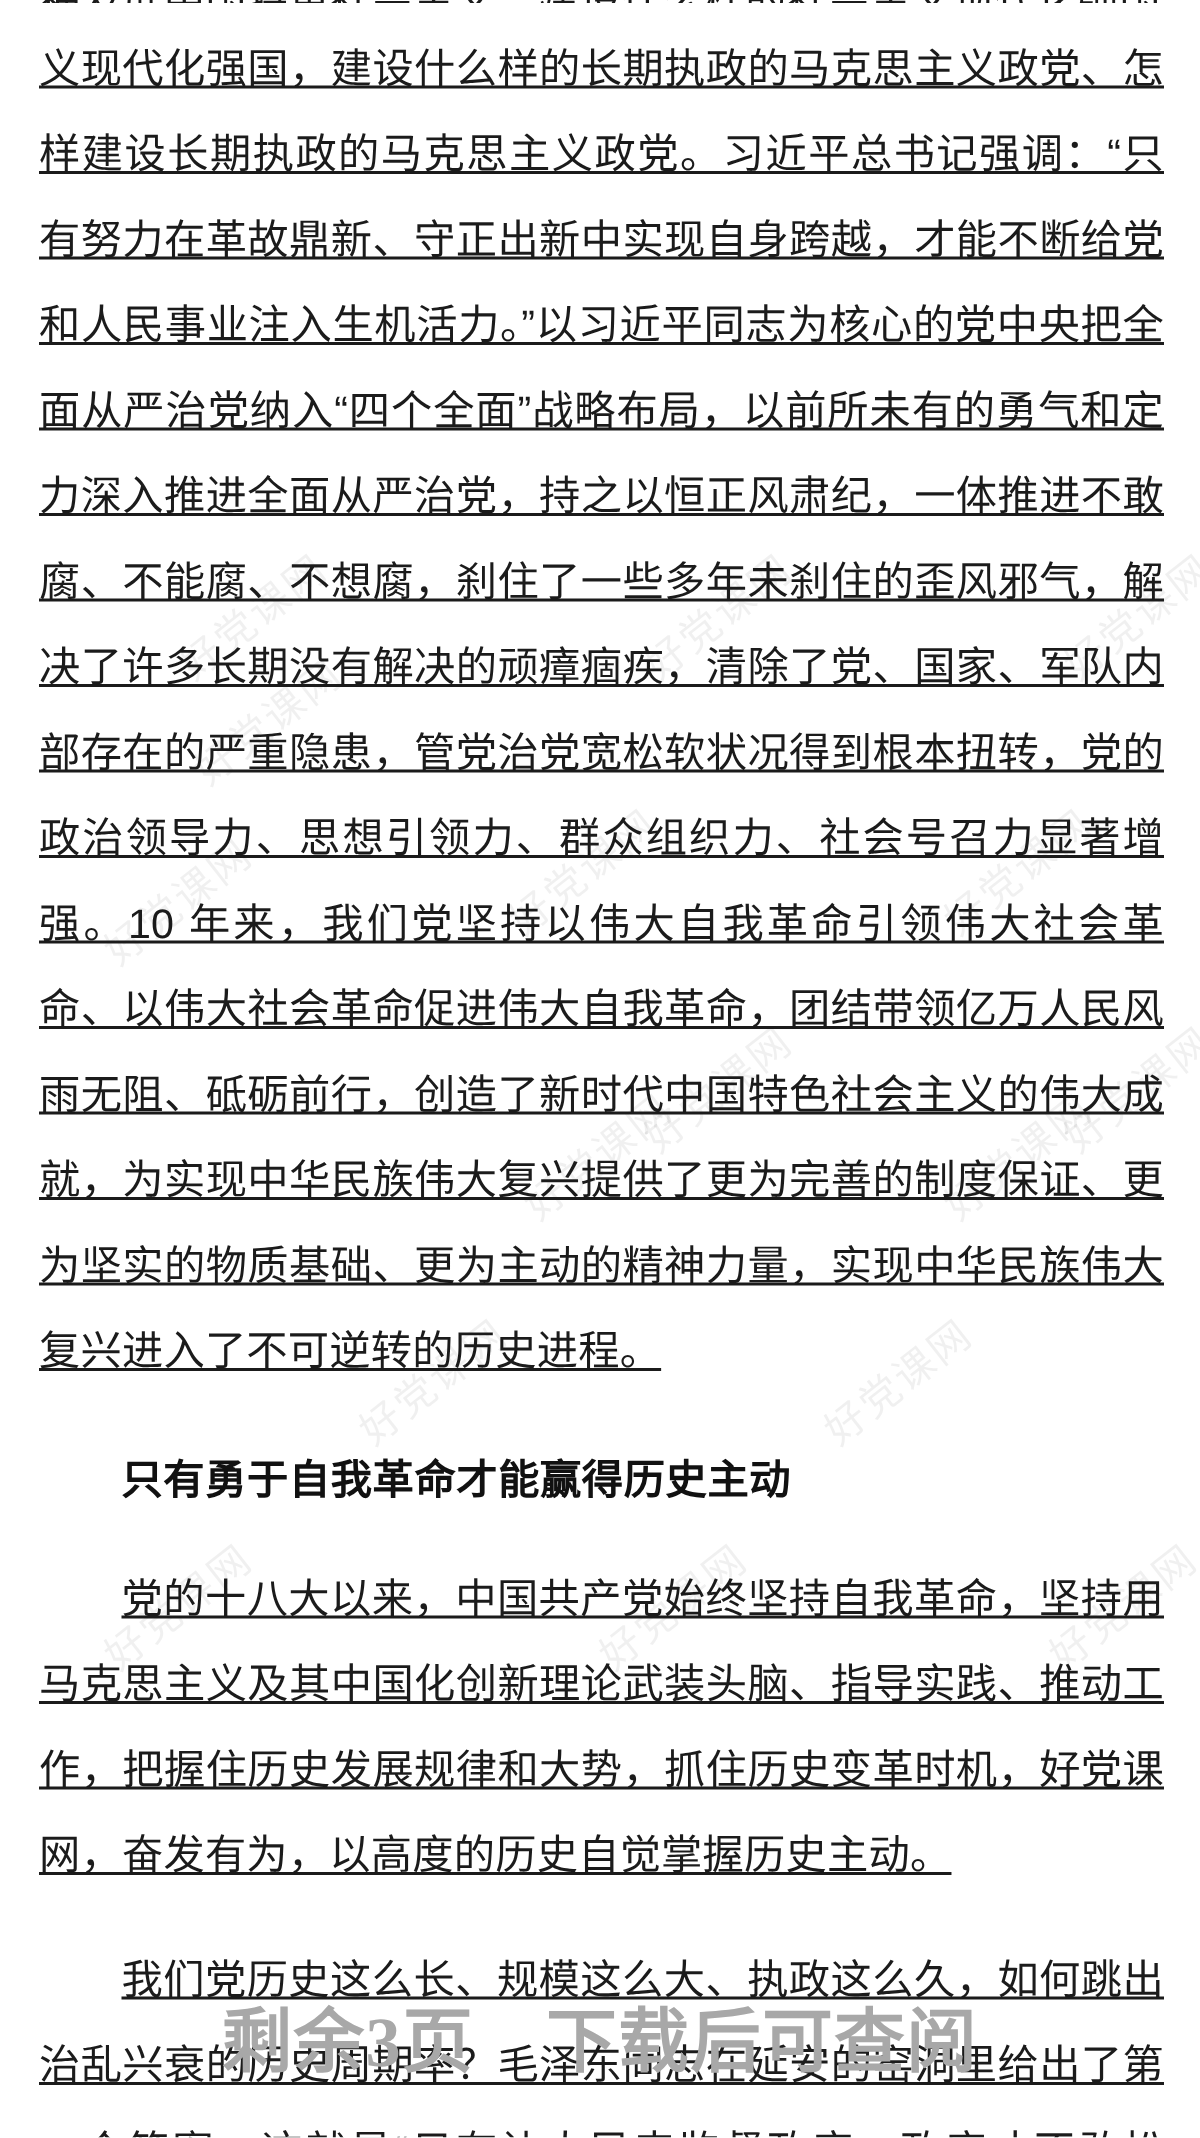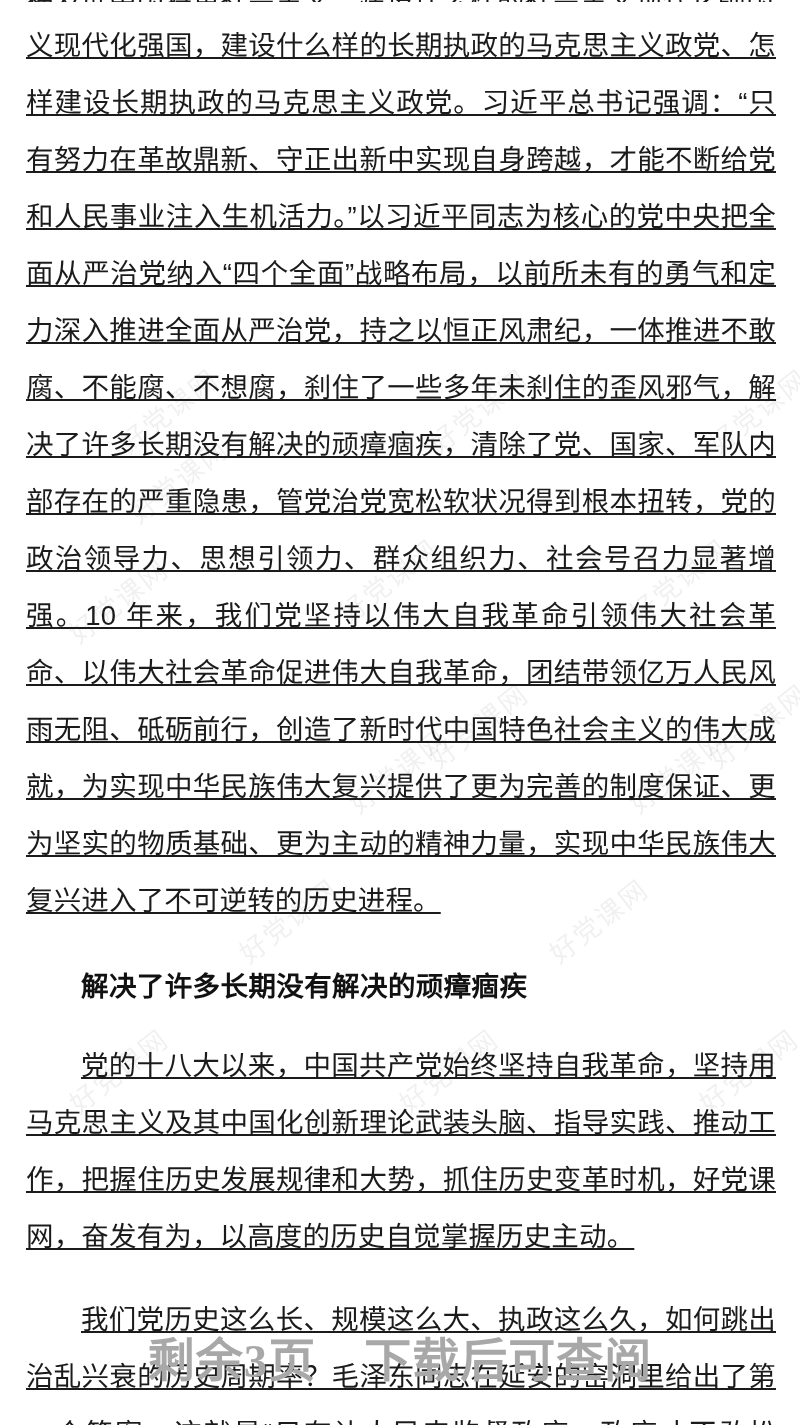--- a/index.html
+++ b/index.html
@@ -138,21 +138,21 @@
   </div>
 
   <div class="content">
 
     <div class="clipped-line">福发展中国特色社会主义，建设什么样的社会主义现代化强国、怎样建设社会主</div>
 
     <p class="body-text continued">义现代化强国，建设什么样的长期执政的马克思主义政党、怎样建设长期执政的马克思主义政党。习近平总书记强调：“只有努力在革故鼎新、守正出新中实现自身跨越，才能不断给党和人民事业注入生机活力。”以习近平同志为核心的党中央把全面从严治党纳入“四个全面”战略布局，以前所未有的勇气和定力深入推进全面从严治党，持之以恒正风肃纪，一体推进不敢腐、不能腐、不想腐，刹住了一些多年未刹住的歪风邪气，解决了许多长期没有解决的顽瘴痼疾，清除了党、国家、军队内部存在的严重隐患，管党治党宽松软状况得到根本扭转，党的政治领导力、思想引领力、群众组织力、社会号召力显著增强。10 年来，我们党坚持以伟大自我革命引领伟大社会革命、以伟大社会革命促进伟大自我革命，团结带领亿万人民风雨无阻、砥砺前行，创造了新时代中国特色社会主义的伟大成就，为实现中华民族伟大复兴提供了更为完善的制度保证、更为坚实的物质基础、更为主动的精神力量，实现中华民族伟大复兴进入了不可逆转的历史进程。</p>
 
     <div class="gap-medium"></div>
 
-    <h2 class="section-heading">解决了许多长期没有解决的顽瘴痼疾</h2>
+    <h2 class="section-heading">只有勇于自我革命才能赢得历史主动</h2>
 
     <div class="gap-small"></div>
 
     <p class="body-text indented">党的十八大以来，中国共产党始终坚持自我革命，坚持用马克思主义及其中国化创新理论武装头脑、指导实践、推动工作，把握住历史发展规律和大势，抓住历史变革时机，好党课网，奋发有为，以高度的历史自觉掌握历史主动。</p>
 
     <div class="gap-small"></div>
 
     <p class="body-text indented">我们党历史这么长、规模这么大、执政这么久，如何跳出治乱兴衰的历史周期率？毛泽东同志在延安的窑洞里给出了第一个答案，这就是“只有让人民来监督政府，政府才不敢松懈”。经过百年奋斗特别是党的十八大以来新的实践，我们党又给出了第二个答案，这就是自我革命。</p>
 
   </div>

